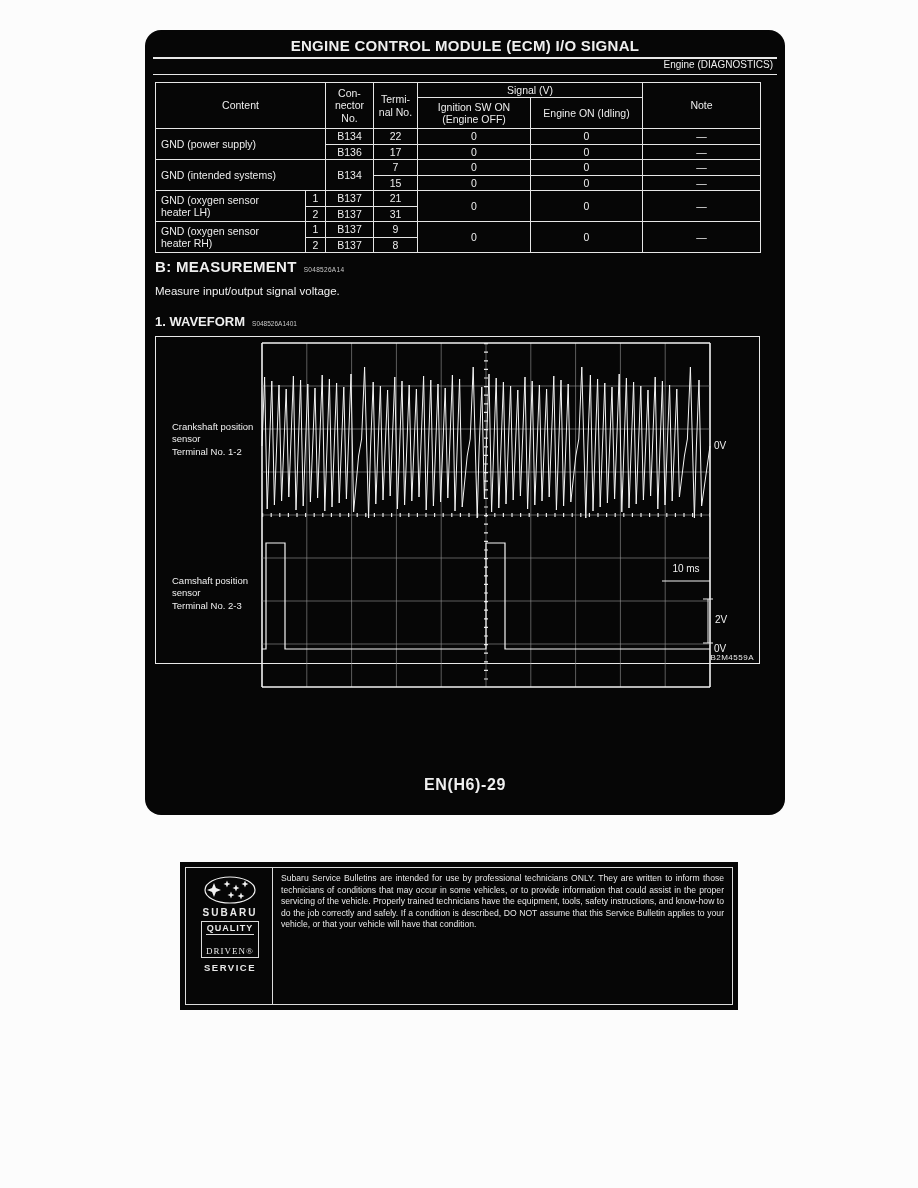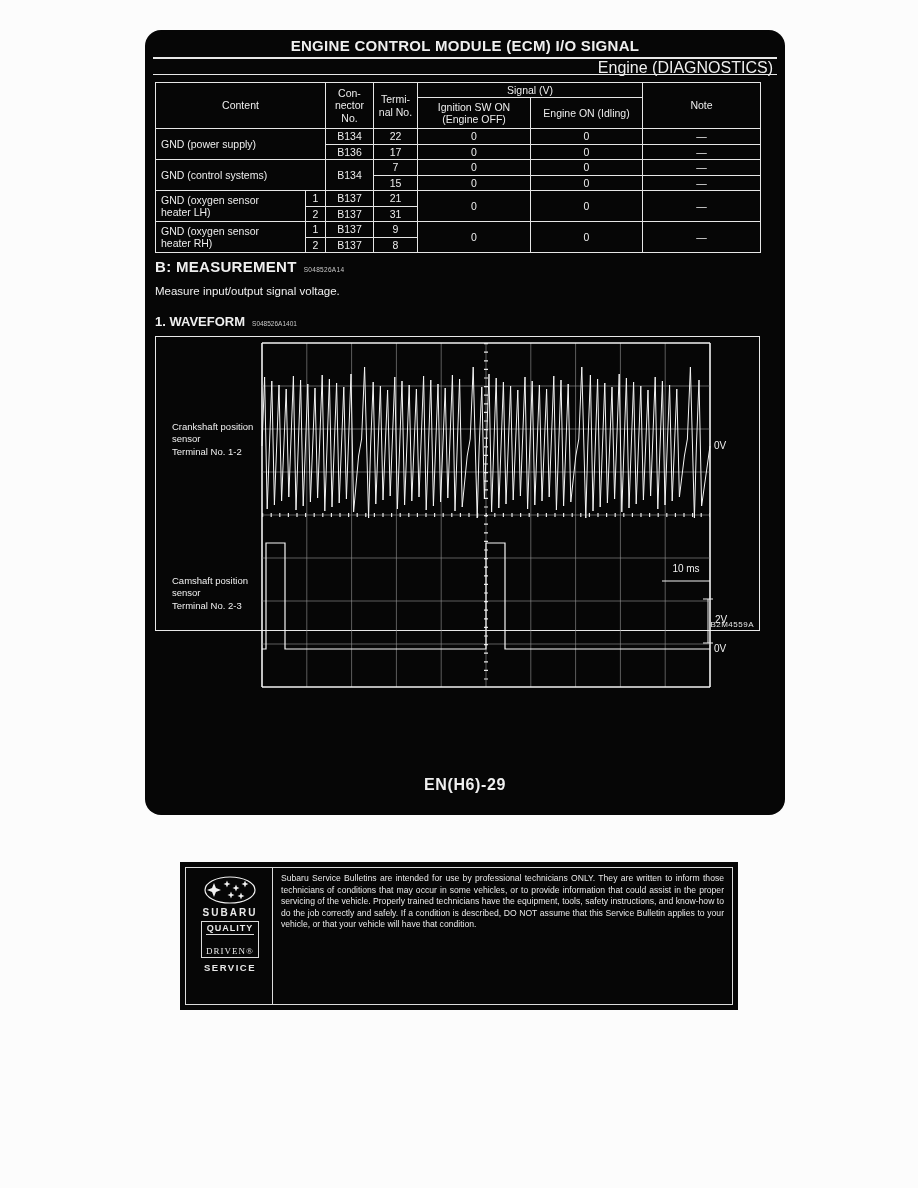--- a/index.html
+++ b/index.html
@@ -7,38 +7,38 @@
   .page { position:relative; width:918px; height:1188px; background:#fcfcfc;
           font-family:"Liberation Sans", sans-serif; overflow:hidden; }
 
   
   .doc { position:absolute; left:145px; top:30px; width:640px; height:785px;
          background:#060606; color:#efefef;border-radius:16px; }
   .doc-title { position:absolute; top:7px; left:0; width:100%; text-align:center;
                font-weight:bold; font-size:15px; letter-spacing:.3px; }
   .hrule { position:absolute; left:8px; right:8px; height:1px; background:#e8e8e8; }
   .hrule.thick { height:2px; }
-  .doc-subtitle { position:absolute; top:29px; right:12px; font-size:16px; }
+  .doc-subtitle { position:absolute; top:29px; right:12px; font-size:10px; }
 
   .io-table { position:absolute; left:10px; top:52px; width:605px;
               border-collapse:collapse; table-layout:fixed; font-size:10.5px; color:#ededed; }
   .io-table th, .io-table td { border:1px solid #e6e6e6; text-align:center;
               vertical-align:middle; padding:0 2px; line-height:1.15; font-weight:normal; }
   .io-table tr.h1 { height:15px; }
   .io-table tr.h2 { height:31px; }
   .io-table tbody tr { height:15.5px; }
   .c-left { text-align:left !important; padding-left:5px !important; }
   .pre { white-space:pre-line; }
 
   .sec-b { position:absolute; top:228px; left:10px; font-size:15px; font-weight:bold; letter-spacing:.3px; }
   .code { font-size:6.5px; font-weight:normal; color:#c9c9c9; margin-left:7px; }
   .measure-text { position:absolute; top:255px; left:10px; font-size:11.5px; }
   .sec-wf { position:absolute; top:284px; left:10px; font-size:13px; font-weight:bold; }
 
-  .wfbox { position:absolute; left:10px; top:306px; width:605px; height:295px;
+  .wfbox { position:absolute; left:10px; top:306px; width:605px; height:328px;
            border:1px solid #e8e8e8; }
   .wfbox svg { position:absolute; left:0; top:0; }
   .wf-label { position:absolute; font-size:9.5px; line-height:1.3; white-space:pre-line; color:#f0f0f0; }
   .wf-side  { position:absolute; font-size:10px; color:#f0f0f0; }
   .fig-code { position:absolute; right:5px; bottom:1px; font-size:8px; color:#e8e8e8; letter-spacing:.5px; }
 
   .pagenum { position:absolute; top:746px; left:0; width:100%; text-align:center;
              font-size:16px; font-weight:bold; letter-spacing:.6px; }
 
   
@@ -108,21 +108,21 @@
           <td>—</td>
         </tr>
         <tr>
           <td>B136</td>
           <td>17</td>
           <td>0</td>
           <td>0</td>
           <td>—</td>
         </tr>
         <tr>
-          <td colspan="2" rowspan="2" class="c-left">GND (control systems)</td>
+          <td colspan="2" rowspan="2" class="c-left">GND (intended systems)</td>
           <td rowspan="2">B134</td>
           <td>7</td>
           <td>0</td>
           <td>0</td>
           <td>—</td>
         </tr>
         <tr>
           <td>15</td>
           <td>0</td>
           <td>0</td>

